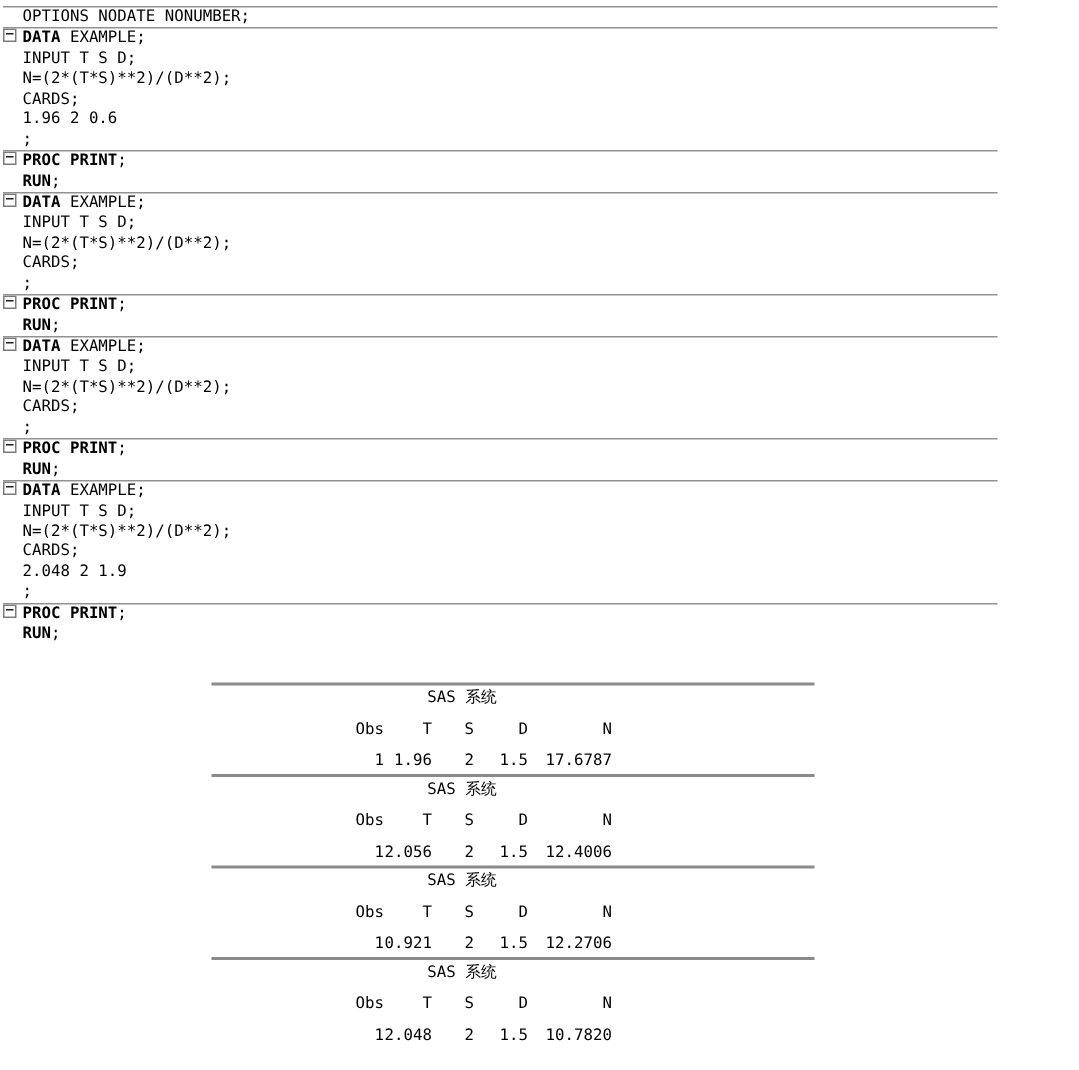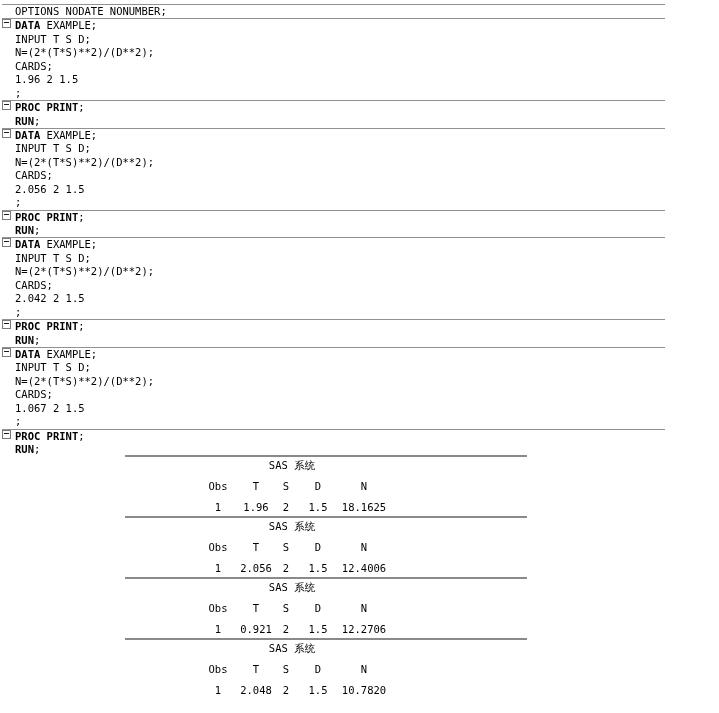--- a/index.html
+++ b/index.html
@@ -17,25 +17,25 @@
   .collapse-icon {
     width:7px; height:7px; border:1px solid #7a7a7a; background:#ffffff;
     position:relative; display:inline-block;
   }
   .collapse-icon::after {
     content:""; position:absolute; left:1px; right:1px; top:2px; border-top:1px solid #1c1c1c;
   }
   .code-text { white-space:pre; }
   .kw { font-weight:bold; }
   
-  #output { position:absolute; left:125px; top:455px; width:402px; }
+  #output { position:absolute; left:141px; top:455px; width:402px; }
   .out-table { border-top:2px solid #8a8a8a; height:57px; padding-top:2px; }
   .out-title { width:334px; text-align:center; height:12px; line-height:12px; }
   .out-row { display:flex; padding-left:71px; margin-top:9px; height:12px; line-height:12px; }
-  .cell { text-align:center; display:inline-block; }
+  .cell { text-align:right; display:inline-block; }
   .c0 { width:44px; } .c1 { width:32px; } .c2 { width:28px; } .c3 { width:36px; } .c4 { width:56px; }
 </style>
 </head>
 <body>
 
 <div id="screen">
   <div id="editor">
       <div class="code-section">
         <div class="code-line">
           <span class="gutter"></span>
@@ -56,141 +56,133 @@
         <div class="code-line">
           <span class="gutter"></span>
           <span class="code-text"><span>N=(2*(T*S)**2)/(D**2);</span></span>
         </div>
         <div class="code-line">
           <span class="gutter"></span>
           <span class="code-text"><span>CARDS;</span></span>
         </div>
         <div class="code-line">
           <span class="gutter"></span>
-          <span class="code-text"><span>1.96 2 1.5</span></span>
-        </div>
-        <div class="code-line">
-          <span class="gutter"></span>
-          <span class="code-text"><span>;</span></span>
-        </div>
-      </div>
-      <div class="code-section">
-        <div class="code-line">
-          <span class="gutter">
-            <span class="collapse-icon"></span>
-          </span>
-          <span class="code-text"><span class="kw">PROC PRINT</span><span>;</span></span>
-        </div>
-        <div class="code-line">
-          <span class="gutter"></span>
-          <span class="code-text"><span class="kw">RUN</span><span>;</span></span>
-        </div>
-      </div>
-      <div class="code-section">
-        <div class="code-line">
-          <span class="gutter">
-            <span class="collapse-icon"></span>
-          </span>
-          <span class="code-text"><span class="kw">DATA</span><span> EXAMPLE;</span></span>
-        </div>
-        <div class="code-line">
-          <span class="gutter"></span>
-          <span class="code-text"><span>INPUT T S D;</span></span>
-        </div>
-        <div class="code-line">
-          <span class="gutter"></span>
-          <span class="code-text"><span>N=(2*(T*S)**2)/(D**2);</span></span>
-        </div>
-        <div class="code-line">
-          <span class="gutter"></span>
-          <span class="code-text"><span>CARDS;</span></span>
-        </div>
-        <div class="code-line">
-          <span class="gutter"></span>
-          <span class="code-text"><span>2.056 2 1.5</span></span>
-        </div>
-        <div class="code-line">
-          <span class="gutter"></span>
-          <span class="code-text"><span>;</span></span>
-        </div>
-      </div>
-      <div class="code-section">
-        <div class="code-line">
-          <span class="gutter">
-            <span class="collapse-icon"></span>
-          </span>
-          <span class="code-text"><span class="kw">PROC PRINT</span><span>;</span></span>
-        </div>
-        <div class="code-line">
-          <span class="gutter"></span>
-          <span class="code-text"><span class="kw">RUN</span><span>;</span></span>
-        </div>
-      </div>
-      <div class="code-section">
-        <div class="code-line">
-          <span class="gutter">
-            <span class="collapse-icon"></span>
-          </span>
-          <span class="code-text"><span class="kw">DATA</span><span> EXAMPLE;</span></span>
-        </div>
-        <div class="code-line">
-          <span class="gutter"></span>
-          <span class="code-text"><span>INPUT T S D;</span></span>
-        </div>
-        <div class="code-line">
-          <span class="gutter"></span>
-          <span class="code-text"><span>N=(2*(T*S)**2)/(D**2);</span></span>
-        </div>
-        <div class="code-line">
-          <span class="gutter"></span>
-          <span class="code-text"><span>CARDS;</span></span>
-        </div>
-        <div class="code-line">
-          <span class="gutter"></span>
-          <span class="code-text"><span>2.042 2 1.5</span></span>
-        </div>
-        <div class="code-line">
-          <span class="gutter"></span>
-          <span class="code-text"><span>;</span></span>
-        </div>
-      </div>
-      <div class="code-section">
-        <div class="code-line">
-          <span class="gutter">
-            <span class="collapse-icon"></span>
-          </span>
-          <span class="code-text"><span class="kw">PROC PRINT</span><span>;</span></span>
-        </div>
-        <div class="code-line">
-          <span class="gutter"></span>
-          <span class="code-text"><span class="kw">RUN</span><span>;</span></span>
-        </div>
-      </div>
-      <div class="code-section">
-        <div class="code-line">
-          <span class="gutter">
-            <span class="collapse-icon"></span>
-          </span>
-          <span class="code-text"><span class="kw">DATA</span><span> EXAMPLE;</span></span>
-        </div>
-        <div class="code-line">
-          <span class="gutter"></span>
-          <span class="code-text"><span>INPUT T S D;</span></span>
-        </div>
-        <div class="code-line">
-          <span class="gutter"></span>
-          <span class="code-text"><span>N=(2*(T*S)**2)/(D**2);</span></span>
-        </div>
-        <div class="code-line">
-          <span class="gutter"></span>
-          <span class="code-text"><span>CARDS;</span></span>
-        </div>
-        <div class="code-line">
-          <span class="gutter"></span>
-          <span class="code-text"><span>1.067 2 1.5</span></span>
+          <span class="code-text"><span>1.96 2 0.6</span></span>
+        </div>
+        <div class="code-line">
+          <span class="gutter"></span>
+          <span class="code-text"><span>;</span></span>
+        </div>
+      </div>
+      <div class="code-section">
+        <div class="code-line">
+          <span class="gutter">
+            <span class="collapse-icon"></span>
+          </span>
+          <span class="code-text"><span class="kw">PROC PRINT</span><span>;</span></span>
+        </div>
+        <div class="code-line">
+          <span class="gutter"></span>
+          <span class="code-text"><span class="kw">RUN</span><span>;</span></span>
+        </div>
+      </div>
+      <div class="code-section">
+        <div class="code-line">
+          <span class="gutter">
+            <span class="collapse-icon"></span>
+          </span>
+          <span class="code-text"><span class="kw">DATA</span><span> EXAMPLE;</span></span>
+        </div>
+        <div class="code-line">
+          <span class="gutter"></span>
+          <span class="code-text"><span>INPUT T S D;</span></span>
+        </div>
+        <div class="code-line">
+          <span class="gutter"></span>
+          <span class="code-text"><span>N=(2*(T*S)**2)/(D**2);</span></span>
+        </div>
+        <div class="code-line">
+          <span class="gutter"></span>
+          <span class="code-text"><span>CARDS;</span></span>
+        </div>
+        <div class="code-line">
+          <span class="gutter"></span>
+          <span class="code-text"><span>;</span></span>
+        </div>
+      </div>
+      <div class="code-section">
+        <div class="code-line">
+          <span class="gutter">
+            <span class="collapse-icon"></span>
+          </span>
+          <span class="code-text"><span class="kw">PROC PRINT</span><span>;</span></span>
+        </div>
+        <div class="code-line">
+          <span class="gutter"></span>
+          <span class="code-text"><span class="kw">RUN</span><span>;</span></span>
+        </div>
+      </div>
+      <div class="code-section">
+        <div class="code-line">
+          <span class="gutter">
+            <span class="collapse-icon"></span>
+          </span>
+          <span class="code-text"><span class="kw">DATA</span><span> EXAMPLE;</span></span>
+        </div>
+        <div class="code-line">
+          <span class="gutter"></span>
+          <span class="code-text"><span>INPUT T S D;</span></span>
+        </div>
+        <div class="code-line">
+          <span class="gutter"></span>
+          <span class="code-text"><span>N=(2*(T*S)**2)/(D**2);</span></span>
+        </div>
+        <div class="code-line">
+          <span class="gutter"></span>
+          <span class="code-text"><span>CARDS;</span></span>
+        </div>
+        <div class="code-line">
+          <span class="gutter"></span>
+          <span class="code-text"><span>;</span></span>
+        </div>
+      </div>
+      <div class="code-section">
+        <div class="code-line">
+          <span class="gutter">
+            <span class="collapse-icon"></span>
+          </span>
+          <span class="code-text"><span class="kw">PROC PRINT</span><span>;</span></span>
+        </div>
+        <div class="code-line">
+          <span class="gutter"></span>
+          <span class="code-text"><span class="kw">RUN</span><span>;</span></span>
+        </div>
+      </div>
+      <div class="code-section">
+        <div class="code-line">
+          <span class="gutter">
+            <span class="collapse-icon"></span>
+          </span>
+          <span class="code-text"><span class="kw">DATA</span><span> EXAMPLE;</span></span>
+        </div>
+        <div class="code-line">
+          <span class="gutter"></span>
+          <span class="code-text"><span>INPUT T S D;</span></span>
+        </div>
+        <div class="code-line">
+          <span class="gutter"></span>
+          <span class="code-text"><span>N=(2*(T*S)**2)/(D**2);</span></span>
+        </div>
+        <div class="code-line">
+          <span class="gutter"></span>
+          <span class="code-text"><span>CARDS;</span></span>
+        </div>
+        <div class="code-line">
+          <span class="gutter"></span>
+          <span class="code-text"><span>2.048 2 1.9</span></span>
         </div>
         <div class="code-line">
           <span class="gutter"></span>
           <span class="code-text"><span>;</span></span>
         </div>
       </div>
       <div class="code-section last">
         <div class="code-line">
           <span class="gutter">
             <span class="collapse-icon"></span>
@@ -211,21 +203,21 @@
           <span class="cell c1">T</span>
           <span class="cell c2">S</span>
           <span class="cell c3">D</span>
           <span class="cell c4">N</span>
         </div>
         <div class="out-row data">
           <span class="cell c0">1</span>
           <span class="cell c1">1.96</span>
           <span class="cell c2">2</span>
           <span class="cell c3">1.5</span>
-          <span class="cell c4">18.1625</span>
+          <span class="cell c4">17.6787</span>
         </div>
       </div>
       <div class="out-table">
         <div class="out-title">SAS 系统</div>
         <div class="out-row header">
           <span class="cell c0">Obs</span>
           <span class="cell c1">T</span>
           <span class="cell c2">S</span>
           <span class="cell c3">D</span>
           <span class="cell c4">N</span>

